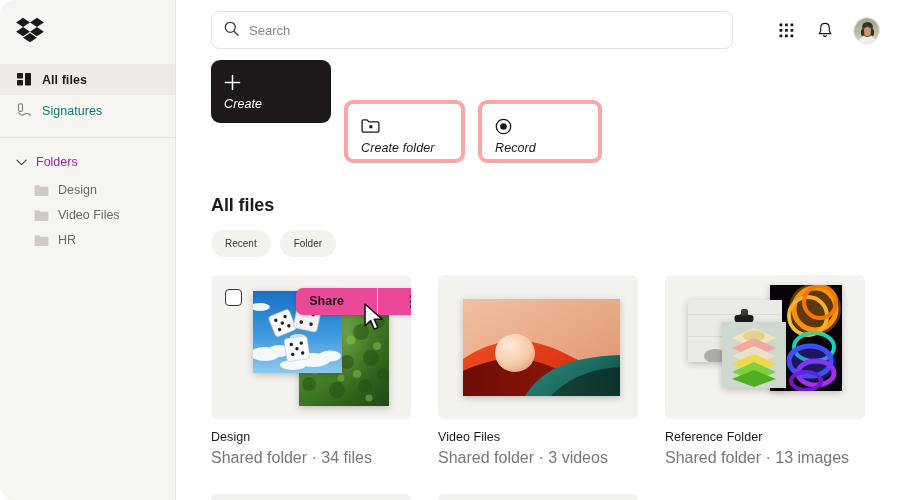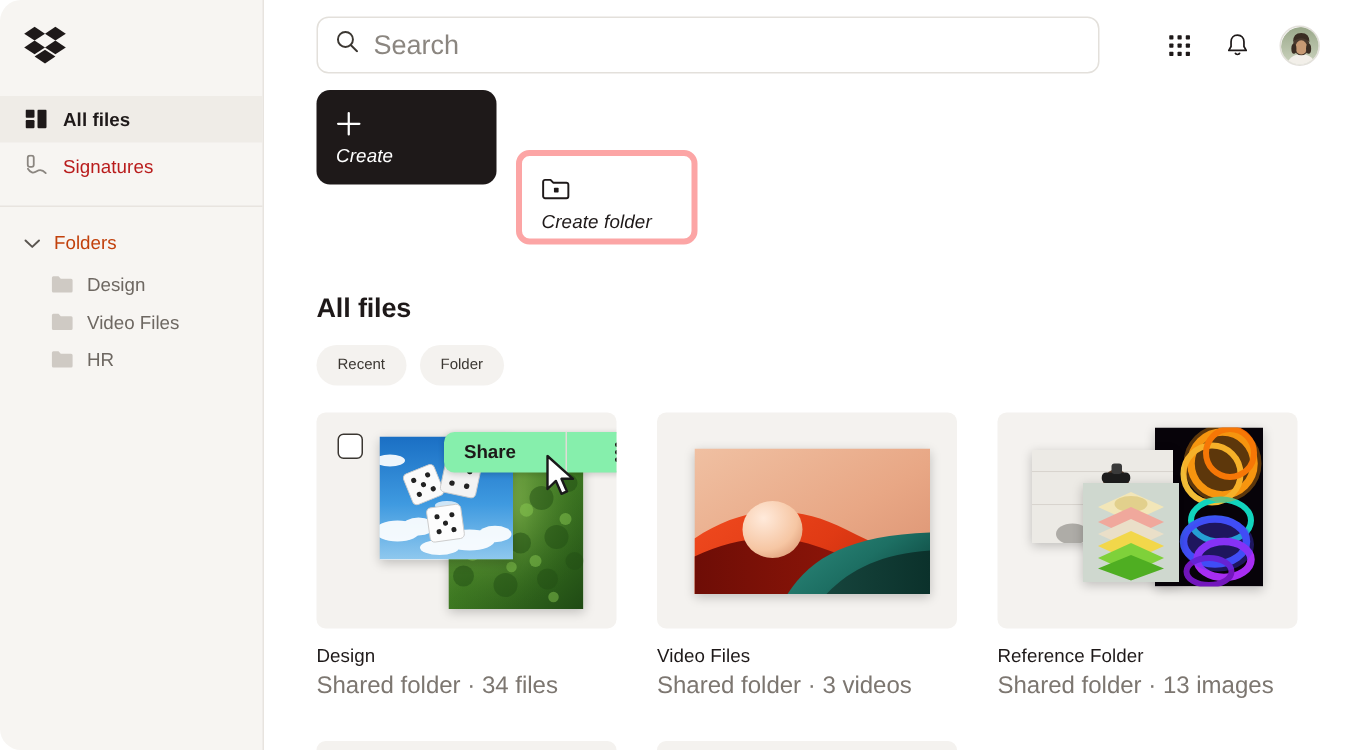--- a/index.html
+++ b/index.html
@@ -46,21 +46,21 @@
     position: relative;
   }
   .nav-item.active { background: #efece7; }
   .nav-item .nav-ico {
     width: 16px; height: 16px;
     flex: 0 0 16px;
     display: flex; align-items: center; justify-content: center;
   }
   .nav-label {
     font-size: 12.5px;
-    color: #b91c1c;
+    color: #0f766e;
     letter-spacing: 0.05px;
     white-space: nowrap;
   }
   .nav-item.active .nav-label { color: #1e1919; font-weight: 600; }
 
   .nav-divider {
     height: 1px;
     background: #e8e4df;
     margin: 11px 0 0 0;
   }
@@ -68,21 +68,21 @@
   .folders-head {
     height: 30px;
     display: flex;
     align-items: center;
     gap: 8px;
     padding-left: 14px;
     margin-top: 9px;
     cursor: pointer;
   }
   .chev { width: 14px; height: 14px; flex:0 0 14px; display:flex;align-items:center;justify-content:center;}
-  .folders-label { font-size: 12.5px; color: #c2410c; }
+  .folders-label { font-size: 12.5px; color: #a21caf; }
 
   .folder-item {
     height: 25px;
     display: flex;
     align-items: center;
     gap: 9px;
     padding-left: 34px;
     cursor: pointer;
   }
   .folder-ico { width: 15px; height: 13px; flex:0 0 15px; }
@@ -114,21 +114,21 @@
     display: flex;
     align-items: center;
     padding: 0 12px;
     gap: 10px;
     max-width: 522px;
     cursor: text;
   }
   .search-input {
     border: none; outline: none;
     background: transparent;
-    font-size: 18px;
+    font-size: 13px;
     color: #15803d;
     font-family: "Liberation Sans", sans-serif;
     width: 100%;
     height: 100%;
   }
   .search-input::placeholder { color: #8b8680; }
   .top-icons {
     margin-left: auto;
     display: flex;
     align-items: center;
@@ -231,21 +231,21 @@
     font-size: 16px;
     color: #7c7670;
     margin-top: 5px;
   }
 
   
   .hover-bar {
     position: absolute;
     top: 13px; right: -14px;
     height: 27px;
-    background: #86efac;
+    background: #ec4899;
     border-radius: 7px;
     display: flex;
     align-items: center;
     box-shadow: 0 1px 4px rgba(0,0,0,0.18);
     z-index: 8;
     gap: 20px;
   }
   .hover-share {
     font-size: 12.5px;
     font-weight: bold;
@@ -452,20 +452,29 @@
       <div class="act solid act-folder">
         <span class="act-ico">
           <svg width="19" height="16" viewBox="0 0 19 16">
             <path d="M1.1 3.2 a1.3 1.3 0 0 1 1.3-1.3 H6 l1.8 1.9 H16.6 a1.3 1.3 0 0 1 1.3 1.3 V12.8 a1.3 1.3 0 0 1 -1.3 1.3 H2.4 a1.3 1.3 0 0 1 -1.3 -1.3 Z" fill="none" stroke="#1e1919" stroke-width="1.3" stroke-linejoin="round"></path>
             <rect x="8.3" y="7.2" width="3.1" height="3.1" rx="0.5" fill="#1e1919"></rect>
           </svg>
         </span>
         <div class="act-label">Create folder</div>
       </div>
 
+      <div class="act solid act-record">
+        <span class="act-ico">
+          <svg width="17" height="17" viewBox="0 0 17 17">
+            <circle cx="8.5" cy="8.5" r="7.2" fill="none" stroke="#1e1919" stroke-width="1.3"></circle>
+            <circle cx="8.5" cy="8.5" r="3.3" fill="#1e1919"></circle>
+          </svg>
+        </span>
+        <div class="act-label">Record</div>
+      </div>
 
     </div>
 
     <div class="sec-title">All files</div>
 
     <div class="chips">
       <div class="chip">Recent</div>
       <div class="chip">Folder</div>
     </div>
 

